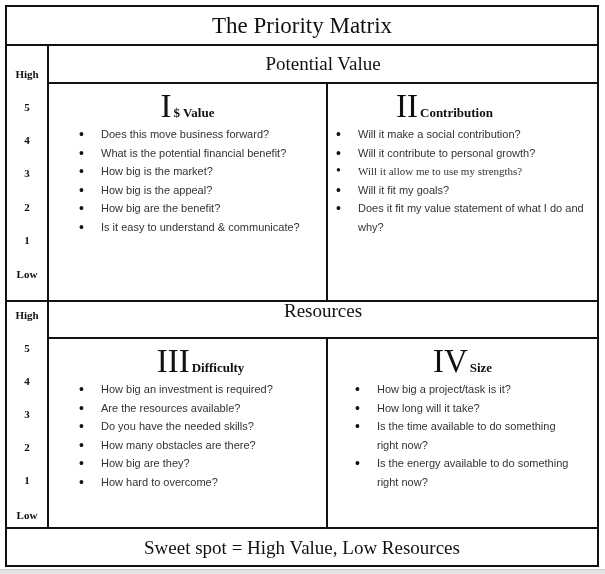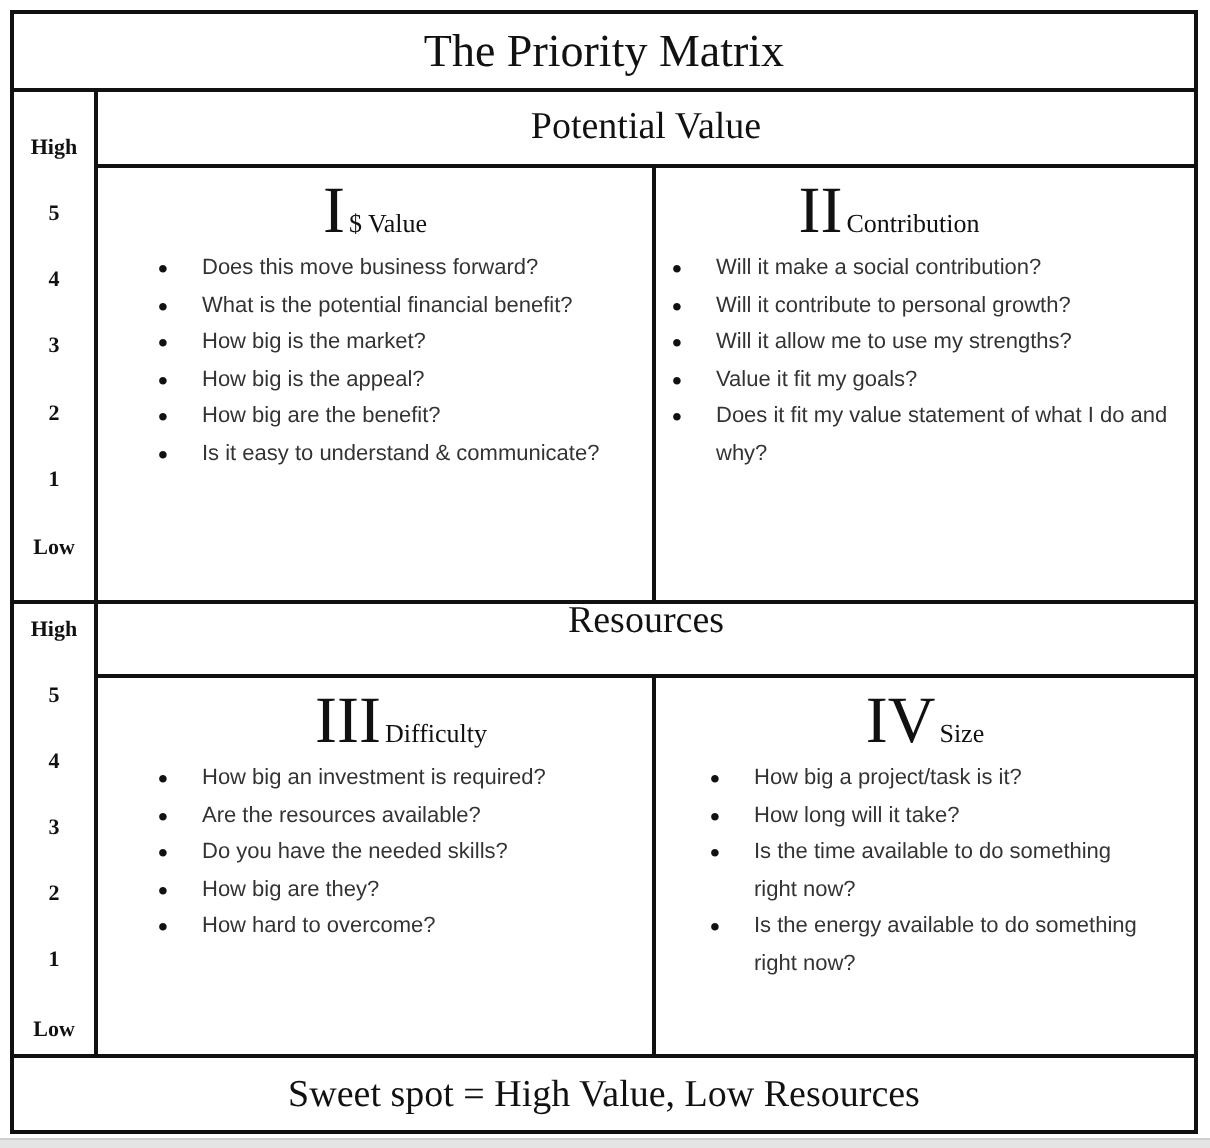--- a/index.html
+++ b/index.html
@@ -10,21 +10,21 @@
   .strip { position:absolute; left:0; top:569px; width:605px; height:5px; background:#e4e4e4; border-top:1px solid #cfcfcf; }
   .frame { position:absolute; left:5px; top:5px; width:590px; height:558px; border:2px solid #111; }
   .hline { position:absolute; background:#111; height:2px; }
   .vline { position:absolute; background:#111; width:2px; }
   .title { position:absolute; left:7px; top:7px; width:590px; height:38px; text-align:center; font-size:23px; line-height:38px; }
   .rowhead { position:absolute; left:49px; width:548px; text-align:center; font-size:19px; }
   .axis { position:absolute; left:7px; width:40px; text-align:center; font-weight:bold; font-size:11px; }
   .quad { position:absolute; }
   .qhead { text-align:center; line-height:1; margin-top:6px; }
   .qnum { font-size:33px; }
-  .qsub { font-size:13px; font-weight:normal; margin-left:2px; }
+  .qsub { font-size:13px; font-weight:bold; margin-left:2px; }
   ul { margin:2px 0 0 0; padding:0; list-style:none; font-family:"Liberation Sans", sans-serif; font-size:11px; color:#333; line-height:18.5px; }
   li { position:relative; padding-left:25px; }
   li::before { content:"\2022"; position:absolute; left:3px; top:0; color:#111; font-size:14px; }
   .footer { position:absolute; left:7px; top:530px; width:590px; height:35px; text-align:center; font-size:19px; line-height:35px; }
 </style>
 </head>
 <body>
 
 <div class="strip"></div>
 
@@ -65,22 +65,22 @@
   </ul>
 </div>
 
 <div class="quad" style="left:328px;top:84px;width:233px;">
   <div class="qhead">
     <span class="qnum">II</span><span class="qsub">Contribution</span>
   </div>
   <ul style="margin-left:5px;width:262px;">
     <li>Will it make a social contribution?</li>
     <li style="width:190px;">Will it contribute to personal growth?</li>
-    <li style="width:190px;">Will it allow me to use my strengths?</li>
-    <li>Value it fit my goals?</li>
+    <li style="width:190px;font-family:Liberation Serif, serif;">Will it allow me to use my strengths?</li>
+    <li>Will it fit my goals?</li>
     <li style="width:240px;">Does it fit my value statement of what I do and why?</li>
   </ul>
 </div>
 
 <div class="rowhead" style="top:292px;height:35px;line-height:37px;">Resources</div>
 
 <div class="axis" style="top:309px;">High</div>
 <div class="axis" style="top:342px;">5</div>
 <div class="axis" style="top:375px;">4</div>
 <div class="axis" style="top:408px;">3</div>
@@ -89,20 +89,21 @@
 <div class="axis" style="top:509px;">Low</div>
 
 <div class="quad" style="left:49px;top:339px;width:303px;">
   <div class="qhead">
     <span class="qnum">III</span><span class="qsub">Difficulty</span>
   </div>
   <ul style="margin-left:27px;width:245px;">
     <li style="width:200px;">How big an investment is required?</li>
     <li>Are the resources available?</li>
     <li>Do you have the needed skills?</li>
+    <li>How many obstacles are there?</li>
     <li>How big are they?</li>
     <li>How hard to overcome?</li>
   </ul>
 </div>
 
 <div class="quad" style="left:328px;top:339px;width:269px;">
   <div class="qhead">
     <span class="qnum">IV</span><span class="qsub">Size</span>
   </div>
   <ul style="margin-left:24px;width:225px;">

